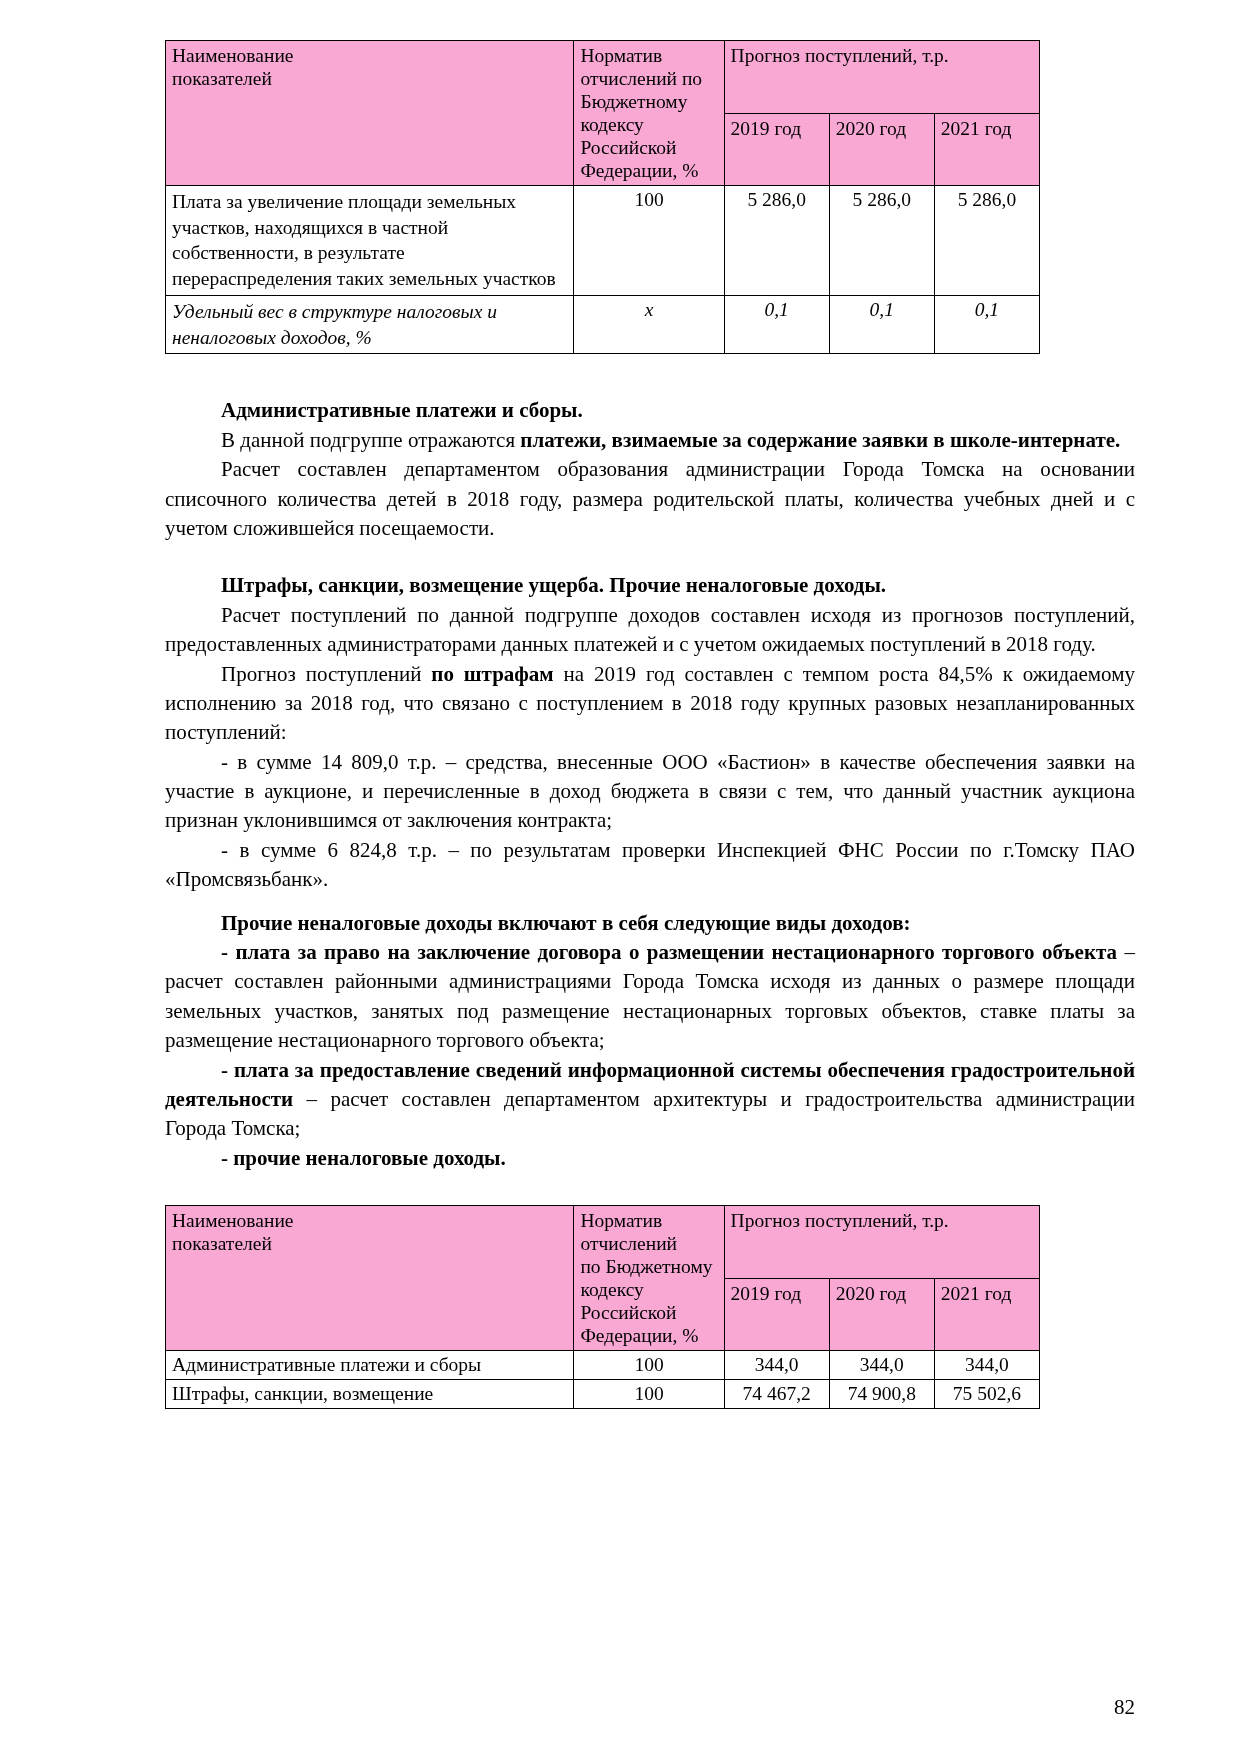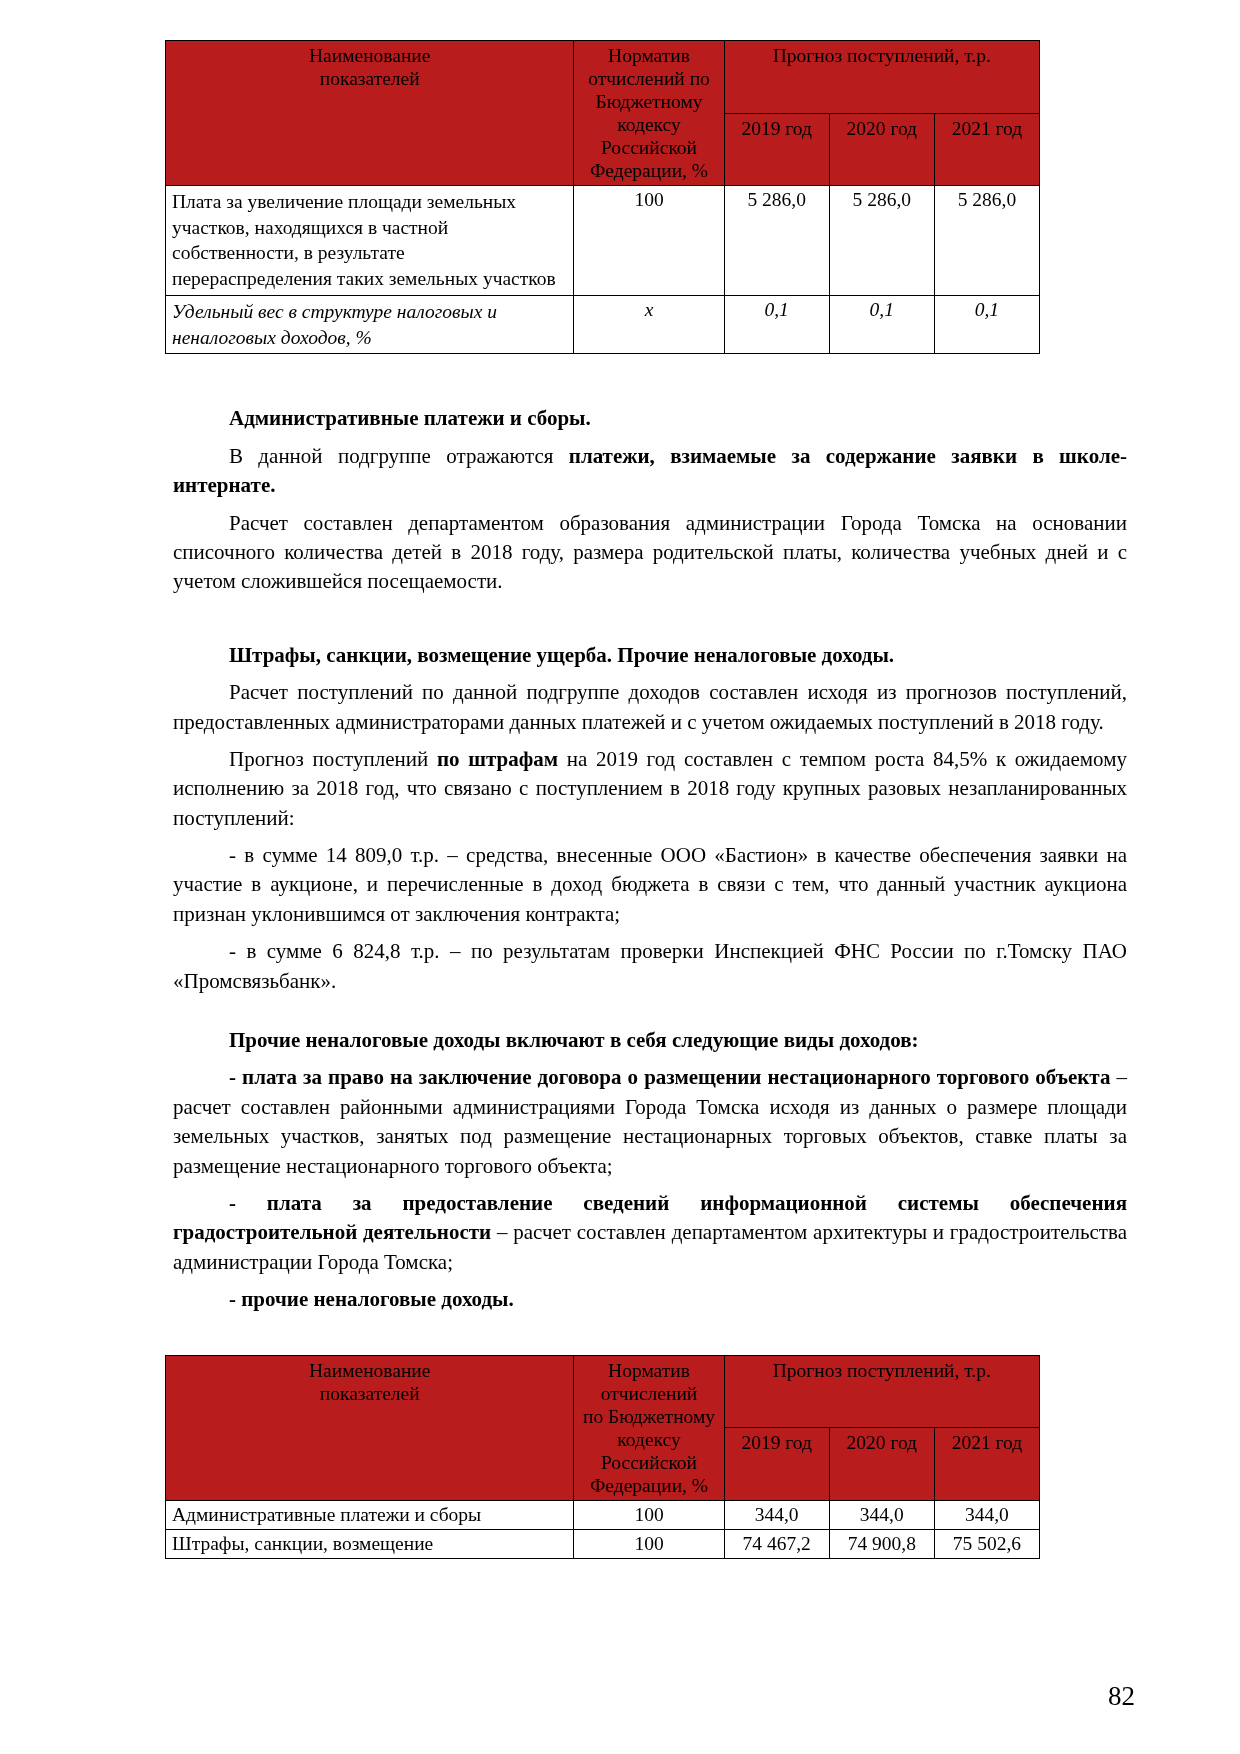--- a/index.html
+++ b/index.html
@@ -29,55 +29,55 @@
     table-layout: fixed;
     font-size: 19.5px;
   }
   table.doc-table td, table.doc-table th {
     border: 1.6px solid #000;
     padding: 3px 6px;
     vertical-align: top;
     font-weight: normal;
   }
   .th-cell {
-    background: #b91c1c;
-    text-align: center;
+    background: #f9a8d4;
+    text-align: left;
     font-weight: bold;
     vertical-align: middle;
     line-height: 1.18;
   }
   .c-center { text-align: center; }
   .c-left { text-align: left; }
   .italic { font-style: italic; }
   .lh { line-height: 1.32; }
 
   
   .col-name { width: 408px; }
   .col-norm { width: 150px; }
   .col-year { width: 105px; }
 
   
   p {
-    margin: 8px;
+    margin: 0;
     font-size: 21px;
     line-height: 1.40;
     text-align: justify;
     text-indent: 56px;
   }
   p.dash { text-indent: 56px; }
   b { font-weight: bold; }
   .spacer-sm { height: 14px; }
   .spacer-md { height: 28px; }
   .spacer-lg { height: 42px; }
 
   .page-number {
     position: absolute;
     right: 105px;
-    bottom: 42px;
-    font-size: 27px;
+    bottom: 34px;
+    font-size: 21px;
   }
 
   .tbl2-wrap { margin-top: 18px; }
   .col2-name { width: 408px; }
   .col2-norm { width: 150px; }
   .col2-year { width: 105px; }
 </style>
 </head>
 <body>
 

